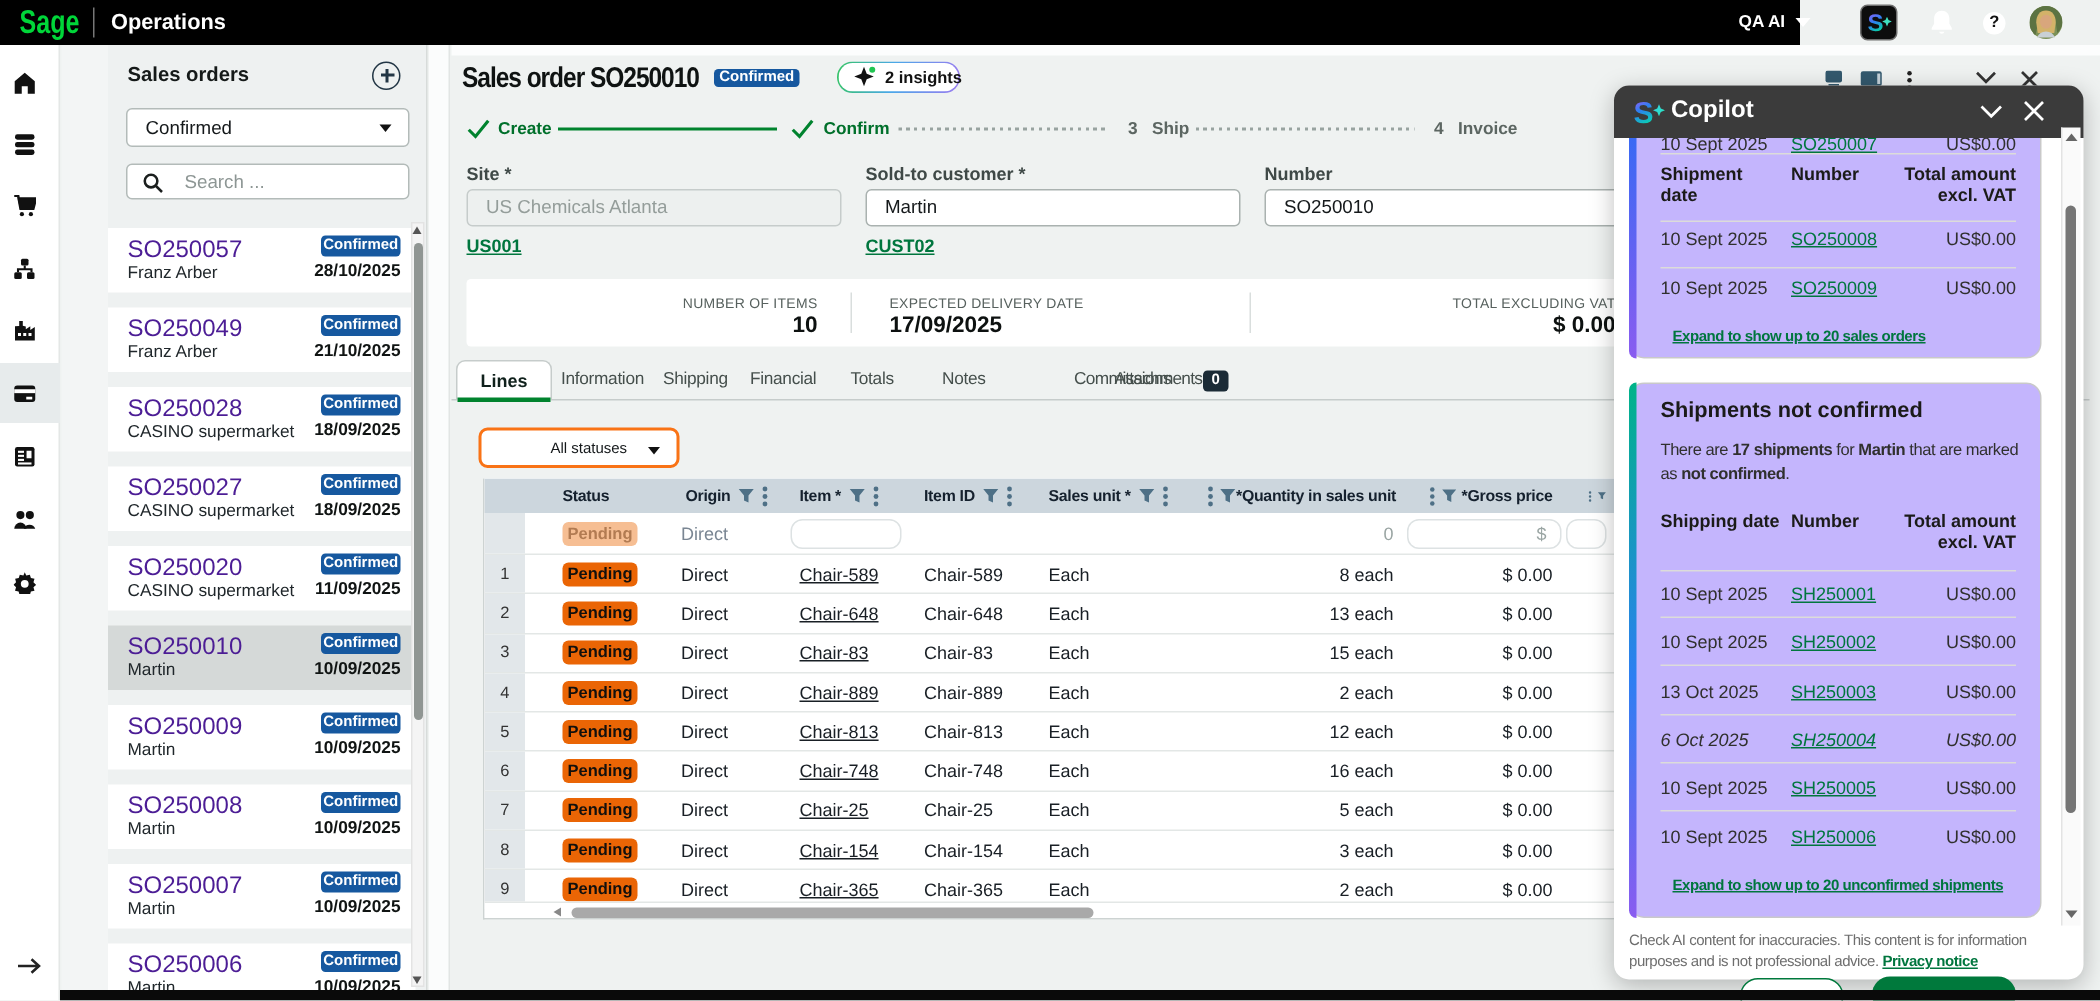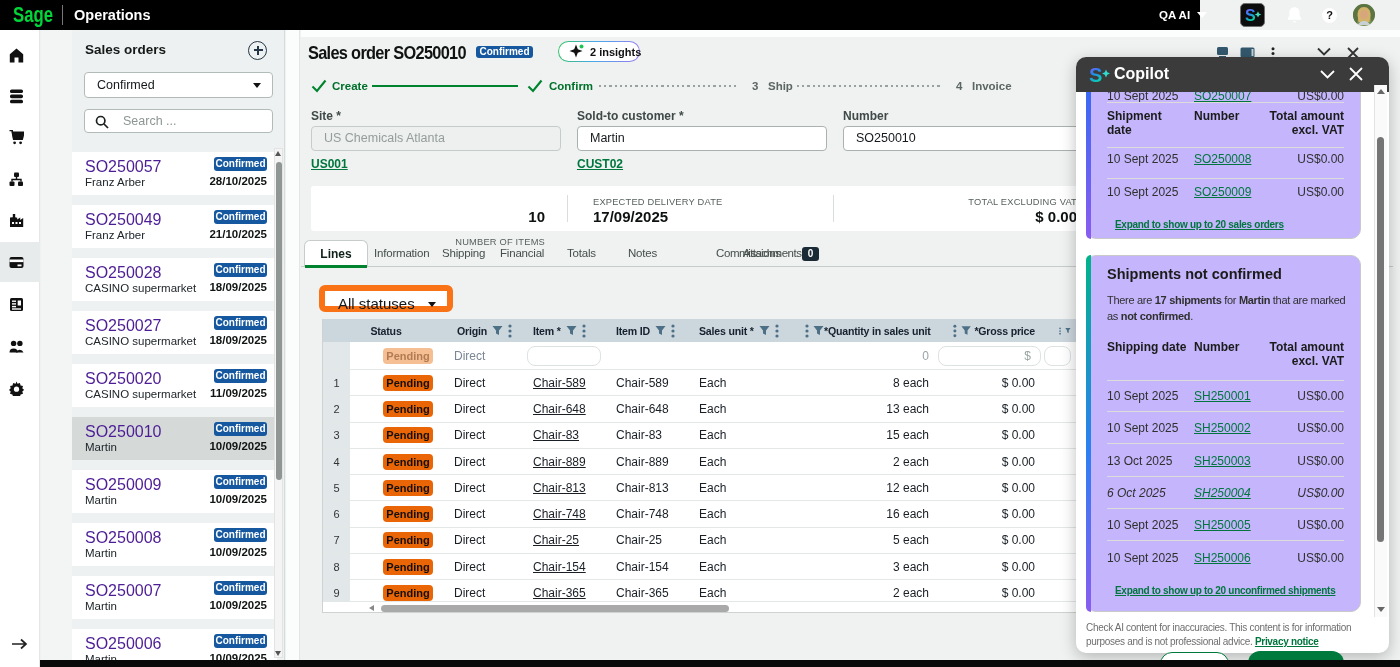--- a/index.html
+++ b/index.html
@@ -63,30 +63,30 @@
 .slabel{position:absolute;top:11px;font-size:9.3px;letter-spacing:0.2px;color:#57615e;}
 .sval{position:absolute;top:22px;font-weight:bold;font-size:15px;color:#0d1110;}
 .ssep{position:absolute;top:9px;width:1px;height:27px;background:#d9dedd;}
 
 #tabbar{position:absolute;left:301px;top:240px;width:1092px;height:27px;border-bottom:1px solid #c6cccb;}
 .tab{position:absolute;top:0px;height:27px;font-size:11.5px;letter-spacing:-0.2px;color:#454f4c;line-height:26px;white-space:nowrap;}
 #tabactive{position:absolute;left:304px;top:240px;width:64px;height:27px;background:#fff;border:1px solid #c6cccb;border-bottom:none;border-radius:6px 6px 0 0;font-weight:bold;font-size:12px;line-height:26px;color:#10211c;text-align:center;}
 #tabactive:after{content:"";position:absolute;left:0;bottom:-1px;width:100%;height:3px;background:#00832e;}
 #attbadge{position:absolute;left:802px;top:247px;width:17px;height:14px;background:#1b2b36;border-radius:3px;color:#fff;font-weight:bold;font-size:10px;text-align:center;line-height:14px;}
 
-#allst{position:absolute;left:319px;top:285px;width:134px;height:27px;background:#fff;border:6px solid #f97316;border-radius:6px;font-size:15px;color:#14181a;line-height:25px;padding-left:13px;}
+#allst{position:absolute;left:319px;top:285px;width:134px;height:27px;background:#fff;border:2px solid #f97316;border-radius:6px;font-size:10px;color:#14181a;line-height:25px;padding-left:13px;text-align:center;}
 #allst .caret{top:10.5px;}
 
 #tablewrap{position:absolute;left:322px;top:319px;width:1063px;height:294px;background:#fff;border:1px solid #cdd3d2;border-top:none;overflow:hidden;}
 #thead{display:flex;height:23px;background:#ccd6dd;align-items:center;font-weight:bold;font-size:10.6px;letter-spacing:-0.2px;color:#15212e;white-space:nowrap;}
 .trow{display:flex;height:26.3px;background:#fff;border-top:1px solid #e3e7e6;align-items:center;font-size:12px;color:#191f25;}
 #trow0{height:27px;border-top:none;}
 .c0{width:27px;flex:none;align-self:stretch;display:flex;align-items:center;justify-content:center;background:#e2e7ea;font-size:11px;color:#333;}
 #thead .c0{background:none;}
-.c1{width:91px;flex:none;padding-left:25px;display:flex;align-items:center;gap:22px;justify-content:center;}
+.c1{width:91px;flex:none;padding-left:25px;display:flex;align-items:center;gap:22px;}
 .c2{width:75px;flex:none;padding-left:13px;display:flex;align-items:center;gap:5px;}
 .c3{width:85px;flex:none;padding-left:17px;display:flex;align-items:center;gap:5px;}
 .c4{width:85px;flex:none;padding-left:15px;display:flex;align-items:center;gap:5px;}
 .c5{width:100px;flex:none;padding-left:13px;display:flex;align-items:center;gap:5px;}
 .c6{width:38px;flex:none;display:flex;align-items:center;gap:4px;padding-left:19px;}
 .c7{width:115px;flex:none;text-align:right;padding-right:10px;}
 .c8{width:32px;flex:none;display:flex;align-items:center;gap:4px;padding-left:14px;}
 .c9{width:75px;flex:none;text-align:right;padding-right:11px;}
 .c10{width:25px;flex:none;display:flex;align-items:center;gap:4px;padding-left:13px;}
 .badge{width:50px;height:16px;background:#ea6505;border-radius:4px;color:#12100d;font-weight:bold;font-size:11px;text-align:center;line-height:16px;}
@@ -333,21 +333,21 @@
 <div class="stept stepgr" style="left:956px;">4&nbsp;&nbsp;&nbsp;Invoice</div>
 <div class="flabel" style="left:311px;">Site *</div>
 <div class="flabel" style="left:577px;">Sold-to customer *</div>
 <div class="flabel" style="left:843px;">Number</div>
 <div class="finput fdis" style="left:311px;">US Chemicals Atlanta</div>
 <div class="finput fen" style="left:577px;">Martin</div>
 <div class="finput fen" style="left:843px;">SO250010</div>
 <div class="flink" style="left:311px;">US001</div>
 <div class="flink" style="left:577px;">CUST02</div>
 <div id="stats">
-<div class="slabel" style="right:836px;margin-top:40px;">NUMBER OF ITEMS</div>
+<div class="slabel" style="right:836px;">NUMBER OF ITEMS</div>
     <div class="sval" style="right:836px;">10</div>
 <div class="ssep" style="left:256px;"></div>
 <div class="slabel" style="left:282px;">EXPECTED DELIVERY DATE</div>
     <div class="sval" style="left:282px;">17/09/2025</div>
 <div class="ssep" style="left:522px;"></div>
 <div class="slabel" style="right:304px;">TOTAL EXCLUDING VAT</div>
     <div class="sval" style="right:304px;">$ 0.00</div>
 </div>
 <div id="tabbar"></div>
 <div id="tabactive">Lines</div>

